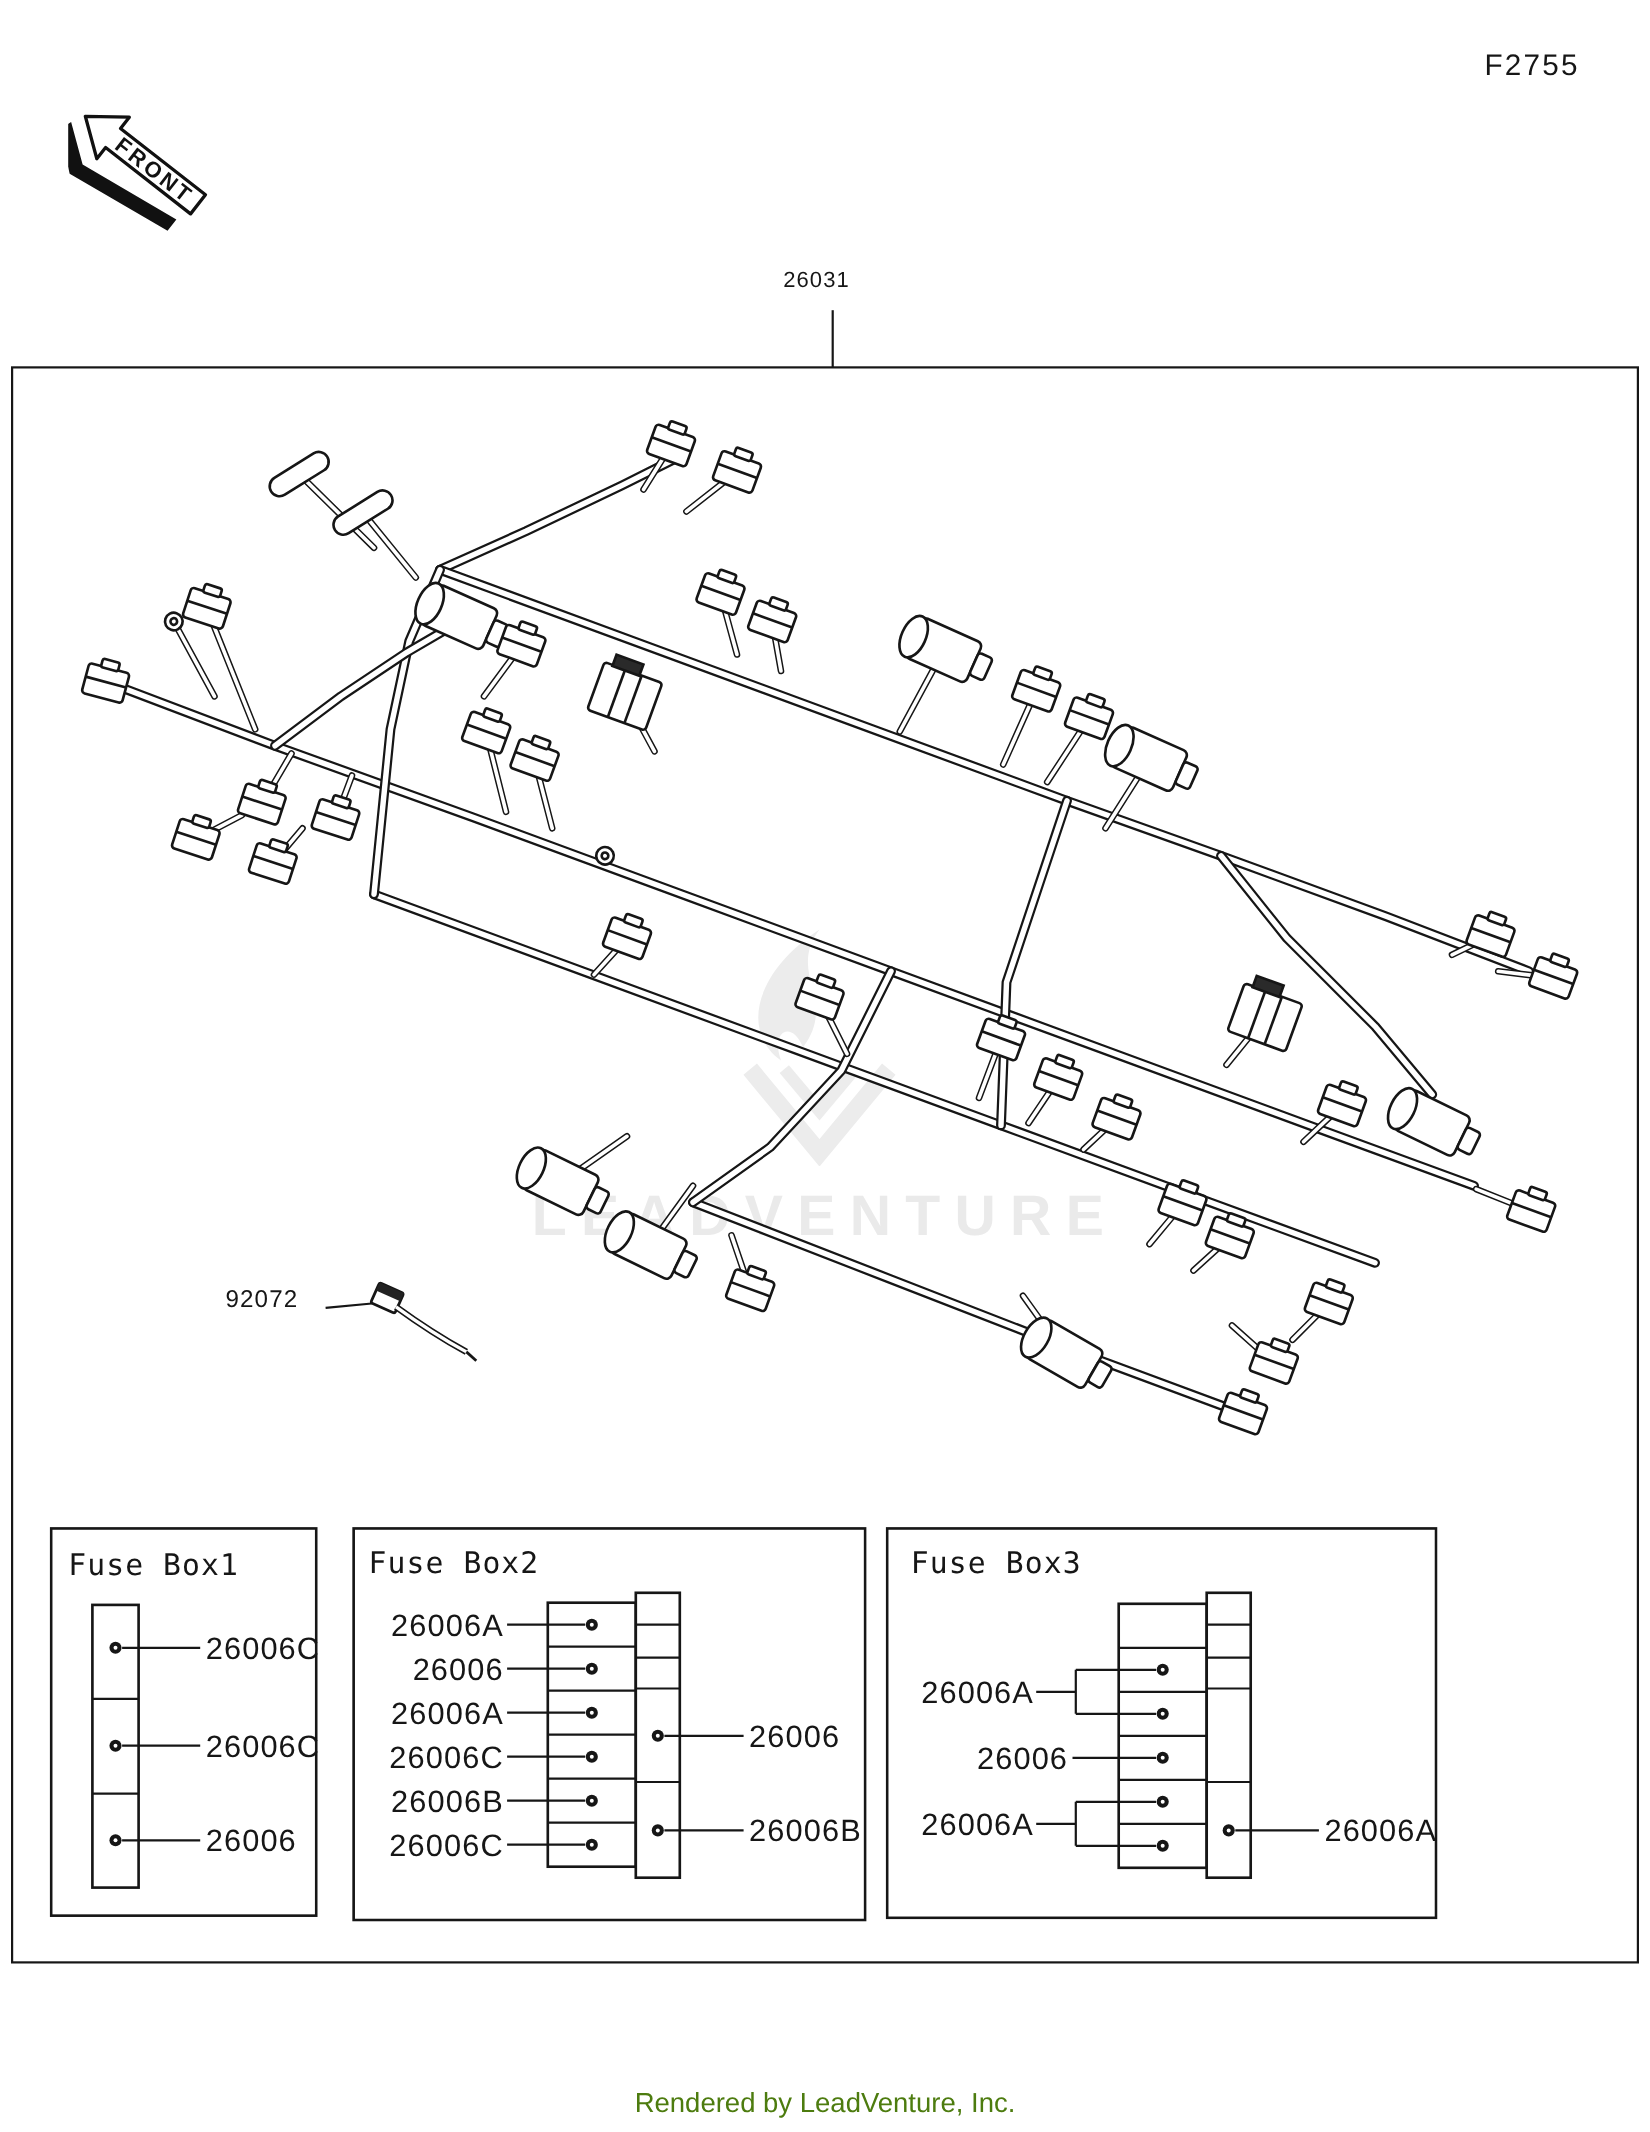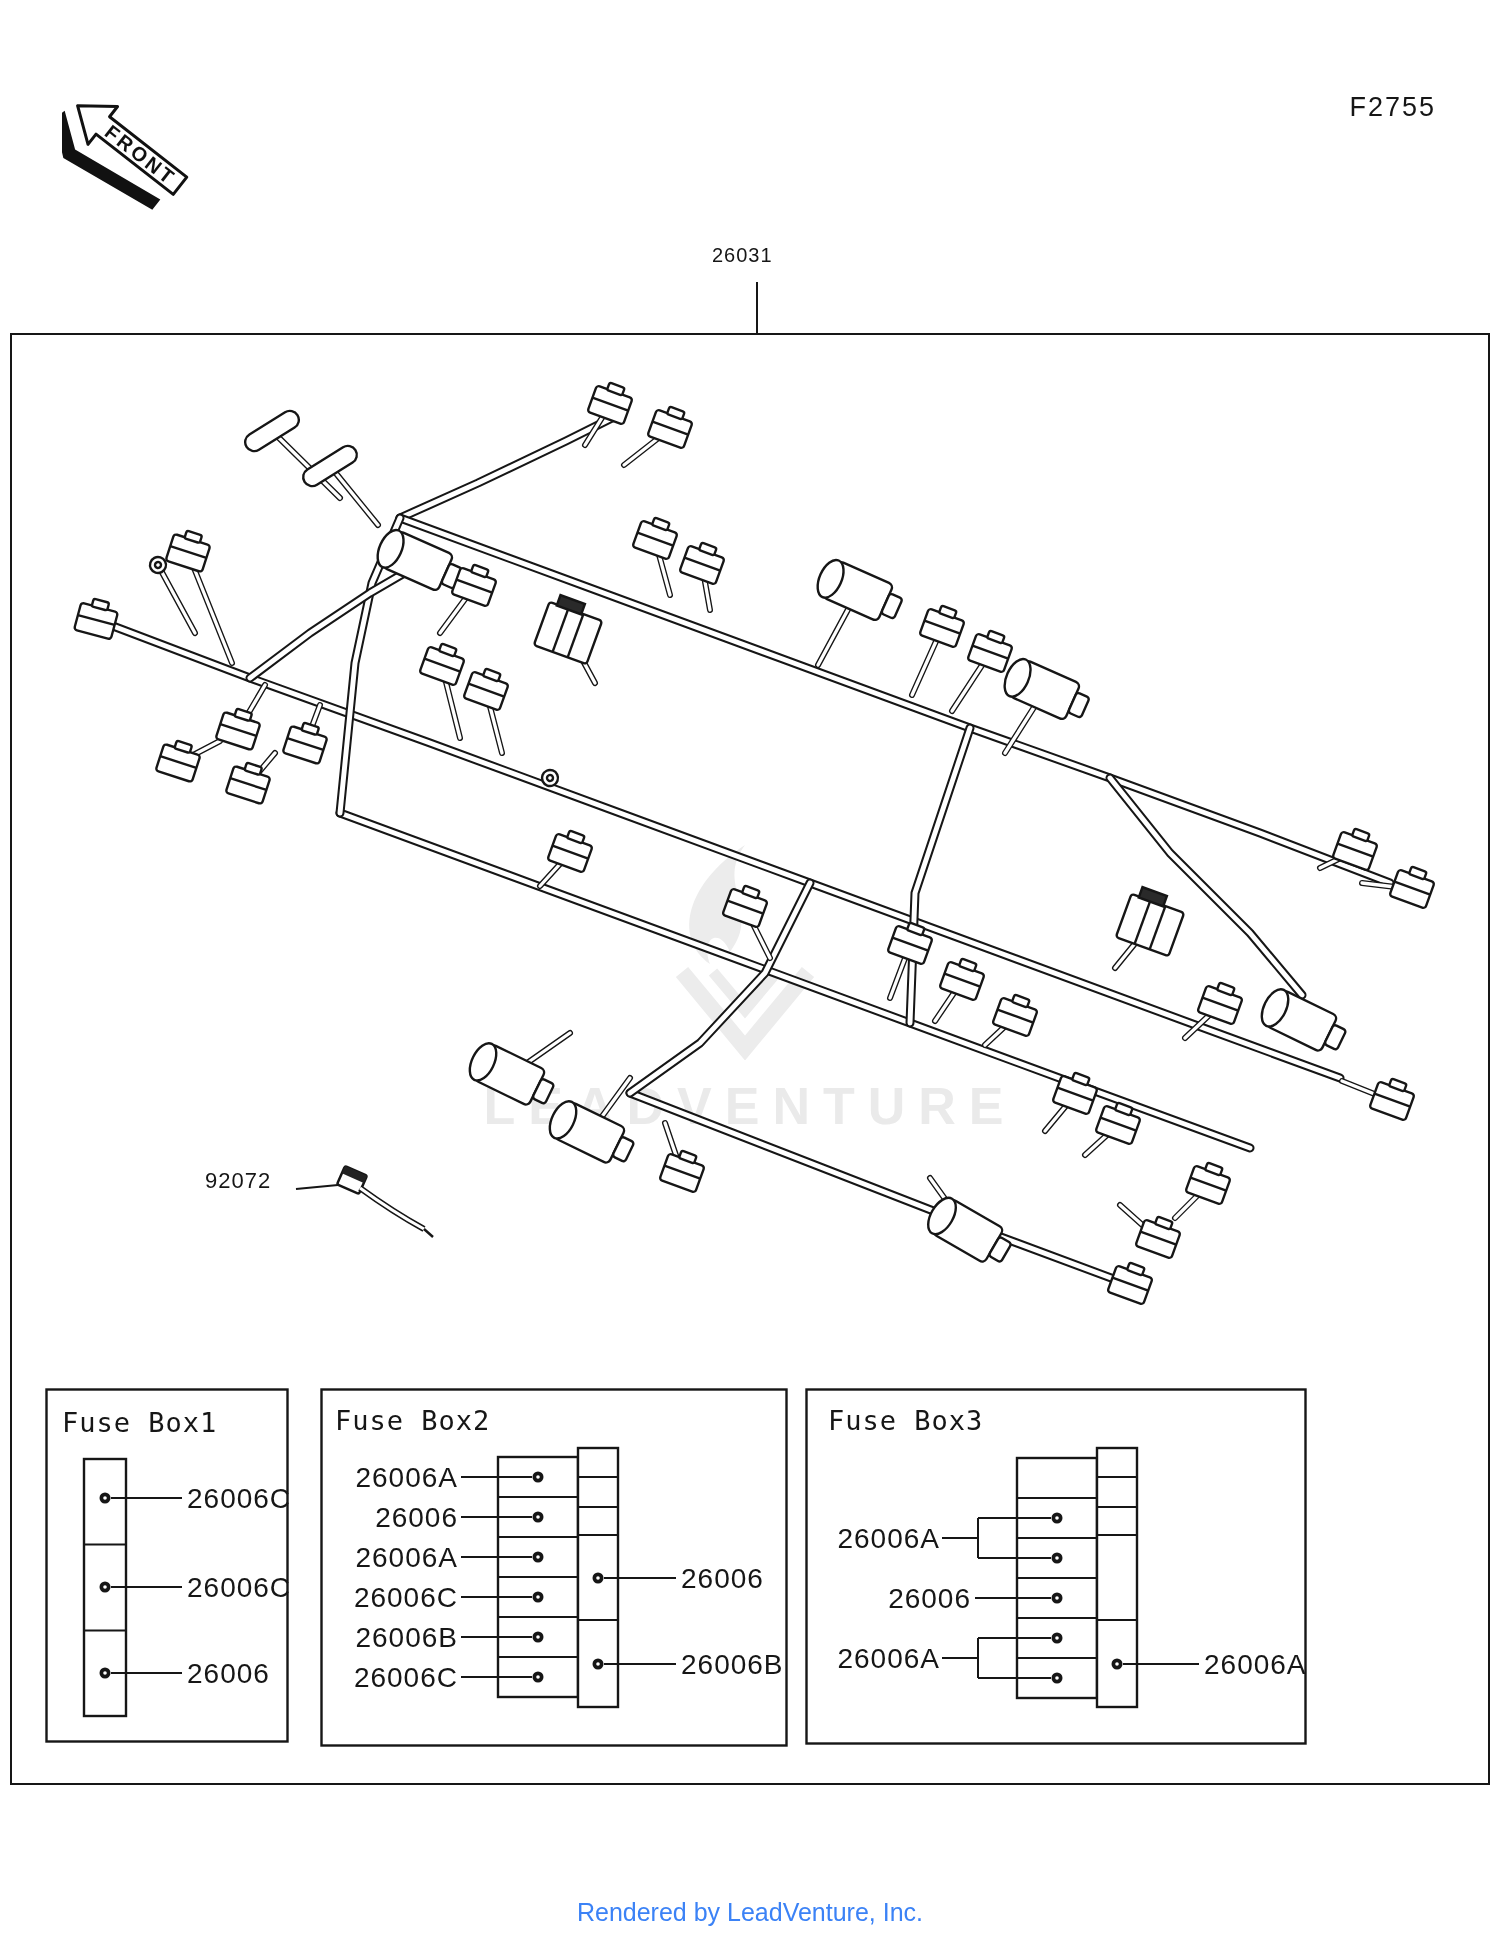--- a/index.html
+++ b/index.html
@@ -1,25 +1,25 @@
 <!DOCTYPE html>
 <html><head>
 <meta charset="utf-8">
 <style>
   html,body{margin:0;padding:0;background:#fff;}
   #page{position:relative;width:1500px;height:1938px;background:#fff;overflow:hidden;
         font-family:"Liberation Sans",sans-serif;color:#161616;}
   .abs{position:absolute;}
   .partnum{font-size:22px;letter-spacing:1px;color:#161616;white-space:nowrap;}
-  #figure-code{top:44px;right:64px;font-size:27px;letter-spacing:2px;margin-top:48px;}
+  #figure-code{top:44px;right:64px;font-size:27px;letter-spacing:2px;}
   #main-box{left:10px;top:333px;width:1476px;height:1448px;border:2px solid #161616;background:#fff;}
   #watermark-text{left:0;right:0;top:1076px;text-align:center;font-size:52px;font-weight:bold;
         letter-spacing:13px;color:#eaeaea;}
   #harness,#callouts,#wm-logo,.fbsvg,#front-arrow{position:absolute;}
-  #footer{left:0;right:0;top:1898px;text-align:center;font-size:25px;color:#3b82f6;}
+  #footer{left:0;right:0;top:1898px;text-align:center;font-size:25px;color:#4d7c0f;}
   .ft{font-family:"DejaVu Sans Mono",monospace;font-size:27px;letter-spacing:1px;fill:#161616;}
   .fl{font-family:"Liberation Sans",sans-serif;font-size:28px;letter-spacing:1px;fill:#161616;}
   .stroke{stroke:#161616;stroke-width:2px;fill:none;}
   .fbox{fill:#fff;stroke:#161616;stroke-width:2.4px;}
   text.front-txt{font-family:"Liberation Sans",sans-serif;font-size:20px;font-weight:bold;
         letter-spacing:3px;fill:#111;}
 </style>
 </head>
 <body>
 

